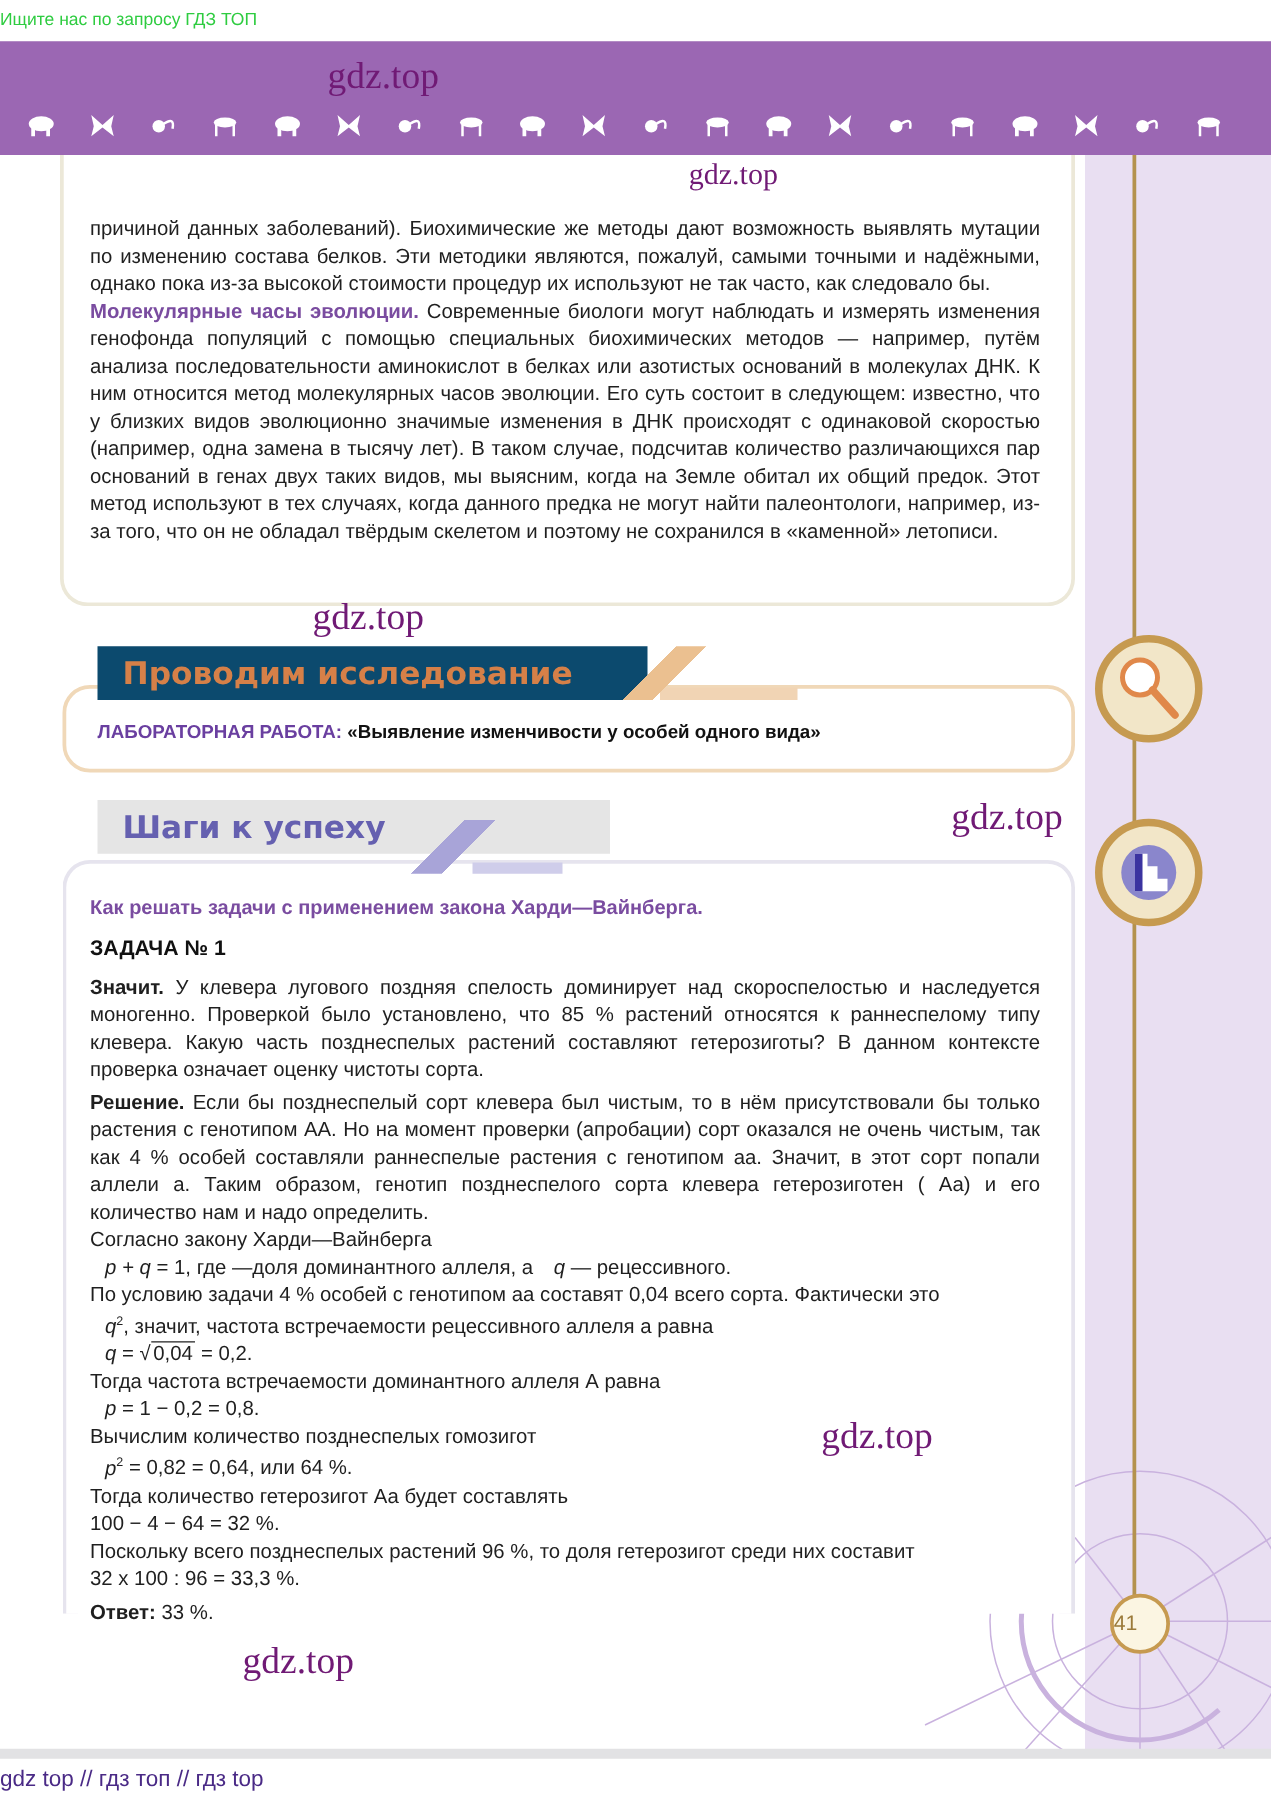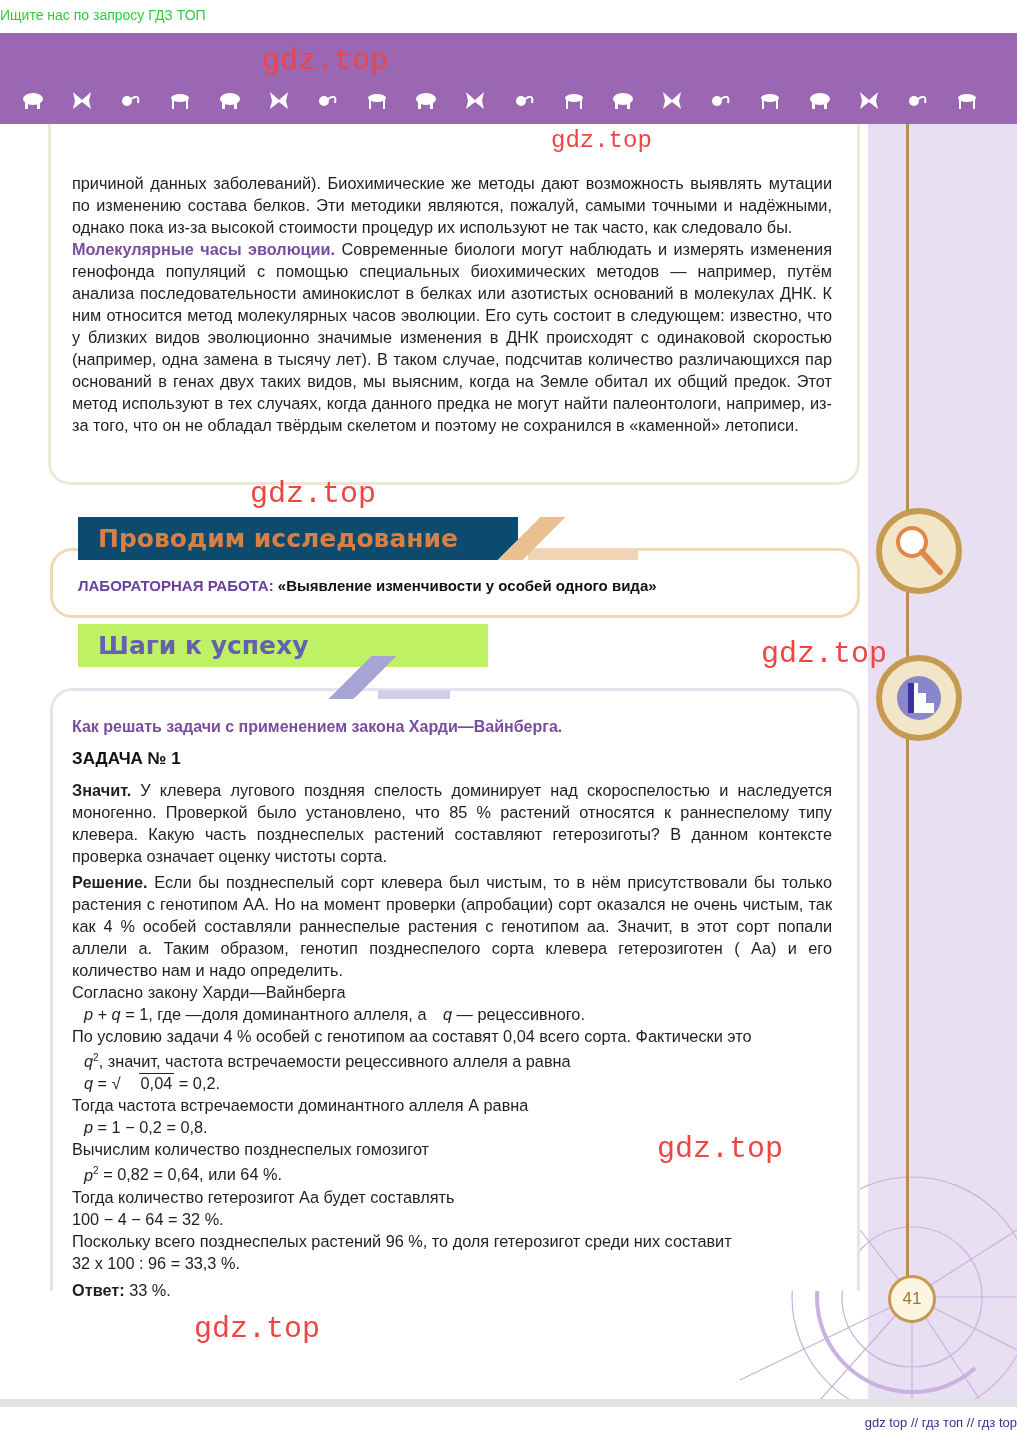--- a/index.html
+++ b/index.html
@@ -32,24 +32,24 @@
   }
   .side-line {
     position:absolute; left:906px; top:124px; width:3px; height:1170px;
     background:#b4924e;
   }
   .bottom-bar {
     position:absolute; left:0; top:1399px; width:1017px; height:8px; background:#e2e2e4;
   }
   .footer {
     position:absolute; left:0; top:1408px; width:1017px; height:30px;
-    text-align:right; line-height:30px; font-size:13px; color:#4a2a86;
+    text-align:left; line-height:30px; font-size:18px; color:#4a2a86;
   }
   .watermark {
-    position:absolute; font-size:30px; color:#ef4444; font-family:Liberation Mono, monospace;
+    position:absolute; font-size:30px; color:#701a75; font-family:Liberation Serif, serif;
   }
   .box {
     position:absolute; background:#fff; border-radius:18px;
   }
   .box1 {
     left:48px; top:124px; width:806px; height:358px;
     border:3px solid #ece8d8; border-top:none; border-radius:0 0 22px 22px;
   }
   .text-block {
     position:absolute; left:72px; width:760px;
@@ -71,47 +71,47 @@
   .box2 {
     left:50px; top:548px; width:804px; height:64px;
     border:3px solid #f0d8b8; border-radius:22px;
   }
   .lab-line {
     position:absolute; left:78px; top:577px; font-size:15px; font-weight:bold;
     font-family:"Liberation Sans", sans-serif;
   }
   .lab-label { color:#6a3fa0; }
   .lab-title { color:#111; }
-  .banner2 { left:78px; top:624px; width:390px; background:#bef264; color:#6560b0; }
+  .banner2 { left:78px; top:640px; width:390px; background:#e5e5e5; color:#6560b0; }
   .banner2-tail {
     position:absolute; left:320px; top:656px; width:130px; height:43px;
     background:linear-gradient(135deg, transparent 30%, #a8a4d8 30%, #a8a4d8 44%, transparent 44%);
   }
   .banner2-stripe { position:absolute; left:378px; top:690px; width:72px; height:9px; background:#cfcdea; }
   .box3 {
     left:50px; top:688px; width:804px; height:600px;
     border:3px solid #e6e4ee; border-bottom:none; border-radius:22px 22px 0 0;
   }
   .method-title {
     position:absolute; left:72px; top:718px; font-size:16px; font-weight:bold; color:#7a4ca0;
   }
   .task-title {
     position:absolute; left:72px; top:749px; font-size:17px; font-weight:bold; color:#111;
   }
   .bold { font-weight:bold; }
   .it { font-style:italic;margin-left:12px; }
-  .sqrt { border-top:1.5px solid #222; padding:0 2px;margin-left:18px; }
+  .sqrt { border-top:1.5px solid #222; padding:0 2px; }
   .icon-circle {
     position:absolute; width:86px; height:86px; border-radius:50%;
     background:#f2e6c8; border:6px solid #c69a50; box-sizing:border-box;
   }
   .page-num {
     position:absolute; left:888px; top:1275px; width:48px; height:48px; border-radius:50%;
     background:#fbf5e2; border:3px solid #c69a50; box-sizing:border-box;
-    text-align:center; line-height:42px; font-size:17px; color:#9b7a3a;
+    line-height:42px; font-size:17px; color:#9b7a3a;
   }
   .deco-svg { position:absolute; left:0; top:0; }
 </style>
 </head>
 <body>
 
 <div class="top-ad">Ищите нас по запросу ГДЗ ТОП</div>
 
 <div class="header-band"></div>
 <div class="animals" id="animals">

